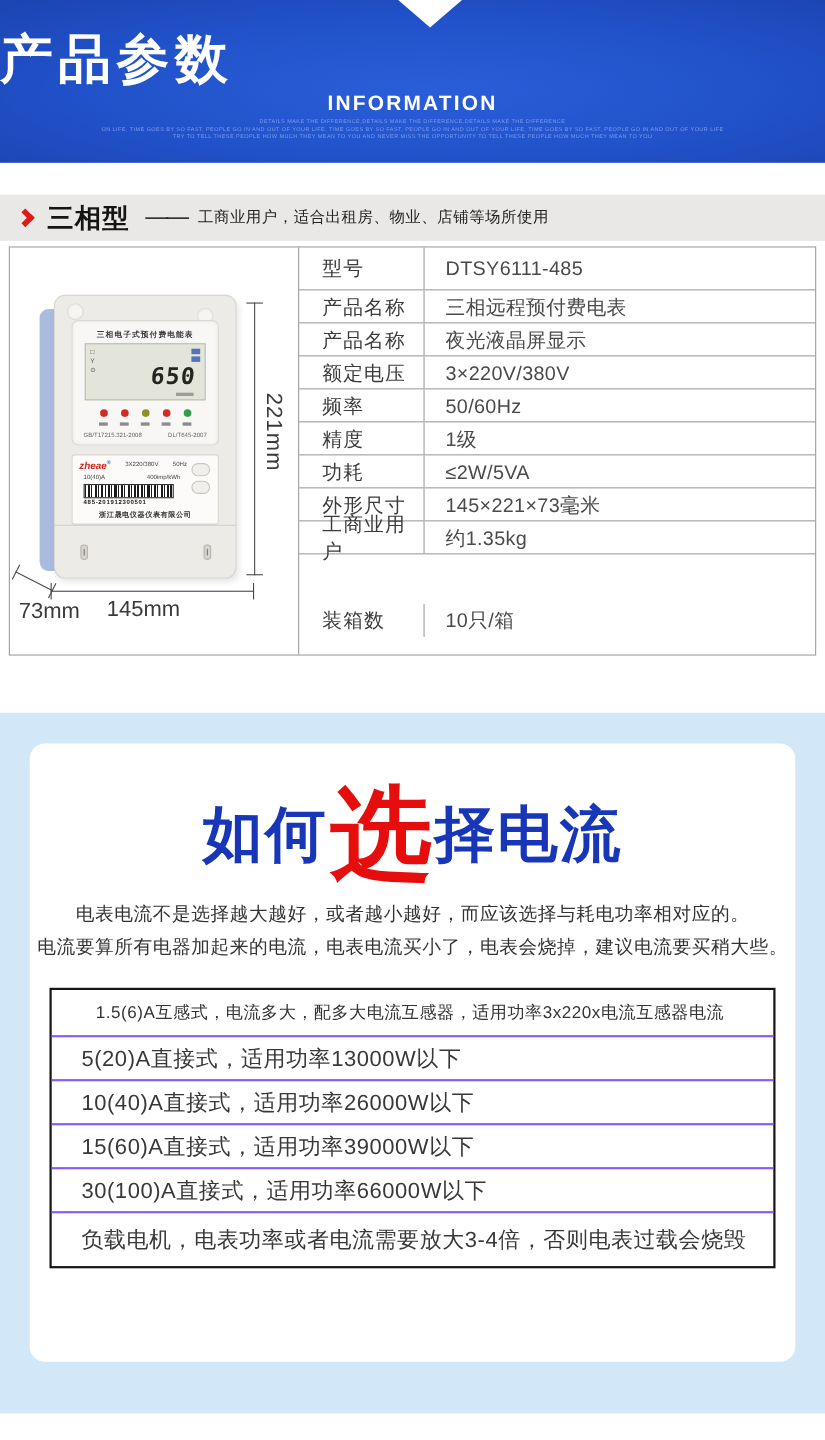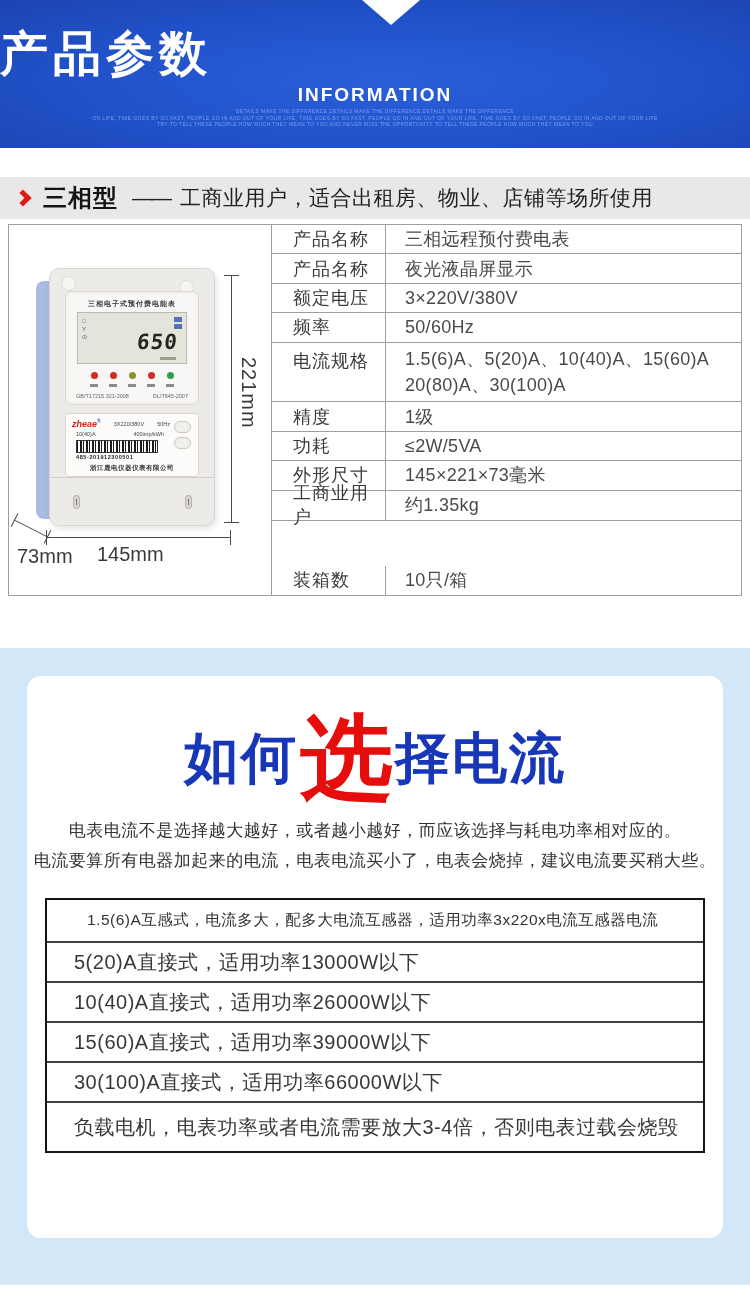--- a/index.html
+++ b/index.html
@@ -36,21 +36,21 @@
   .section-bar {
     margin-top:29px; height:42px; background:#e9e8e6;
     display:flex; align-items:center; padding-left:17px;
   }
   .chev {
     width:12px; height:12px; border-top:5px solid #de1c17; border-right:5px solid #de1c17;
     transform:rotate(45deg); margin-right:14px; flex:none;
   }
   .section-name { font-size:24px; font-weight:bold; color:#141414; letter-spacing:1px; }
   .section-dash { font-size:21px; color:#222; margin:0 10px 0 14px; letter-spacing:-2px; }
-  .section-desc { font-size:21px; color:#222; letter-spacing:.5px; }
+  .section-desc { font-size:14px; color:#222; letter-spacing:.5px; }
 
   
   .spec-box {
     margin:5px 7px 0 8px; width:734px; height:372px;
     border:1px solid #9e9e9e; display:flex; background:#fff;
   }
   .meter-cell { width:263px; border-right:1px solid #9e9e9e; position:relative; flex:none; }
   .spec-rows { flex:1; display:flex; flex-direction:column; }
   .srow { display:flex; border-bottom:1px solid #9e9e9e; height:30px; }
   .srow:last-child { border-bottom:none;margin-top:45px; }
@@ -115,21 +115,21 @@
 
   
   .guide-bg { margin-top:52px; background:#d2e7f7; padding:28px 27px 47px; }
   .guide-panel { background:#fff; border-radius:14px; height:562px; position:relative; }
   .guide-title { padding-top:34px; display:flex; justify-content:center; align-items:flex-end; }
   .gt-blue { font-size:55px; font-weight:bold; color:#1737b8; letter-spacing:2px; line-height:1; }
   .gt-red { font-size:93px; font-weight:bold; color:#e60d0d; line-height:.82; position:relative; top:10px; margin:0 2px;
     text-shadow:-2px 0 #fff, 2px 0 #fff, 0 -2px #fff, 0 2px #fff; }
   .guide-para { margin-top:30px; text-align:center; font-size:17px; color:#333; line-height:30px; letter-spacing:.5px; }
   .guide-table { margin:22px 18px 0; border:2px solid #151515; }
-  .grow { border-bottom:2px solid #404040; height:40px; display:flex; align-items:center;
+  .grow { border-bottom:2px solid #8b5cf6; height:40px; display:flex; align-items:center;
     padding-left:27px; font-size:20px; color:#383838; letter-spacing:.5px; }
   .grow:last-child { border-bottom:none; }
   .grow.small { height:43px; font-size:15.5px; padding-left:40px; color:#333; }
   .grow.tall { height:48px; }
 </style>
 </head>
 <body>
 
 <div class="hero">
   <div class="hero-notch"></div>
@@ -206,20 +206,26 @@
     <div class="m-bscrew" style="left:176px;"></div>
     <div class="dim-v"></div>
     <div class="dim-v-lbl">221mm</div>
     <div class="dim-h"></div>
     <div class="dim-h-lbl">145mm</div>
     <div class="dim-d"></div>
     <div class="dim-d-lbl">73mm</div>
   </div>
 
   <div class="spec-rows">
+    <div class="srow h39">
+      <div class="lab">型号</div>
+      <div class="val">
+          <div>DTSY6111-485</div>
+        </div>
+    </div>
     <div class="srow">
       <div class="lab">产品名称</div>
       <div class="val">
           <div>三相远程预付费电表</div>
         </div>
     </div>
     <div class="srow">
       <div class="lab">产品名称</div>
       <div class="val">
           <div>夜光液晶屏显示</div>
@@ -229,27 +235,20 @@
       <div class="lab">额定电压</div>
       <div class="val">
           <div>3×220V/380V</div>
         </div>
     </div>
     <div class="srow">
       <div class="lab">频率</div>
       <div class="val">
           <div>50/60Hz</div>
         </div>
-    </div>
-    <div class="srow h61">
-      <div class="lab">电流规格</div>
-      <div class="val">
-        <div>1.5(6)A、5(20)A、10(40)A、15(60)A</div>
-        <div>20(80)A、30(100)A</div>
-      </div>
     </div>
     <div class="srow">
       <div class="lab">精度</div>
       <div class="val">
           <div>1级</div>
         </div>
     </div>
     <div class="srow">
       <div class="lab">功耗</div>
       <div class="val">

